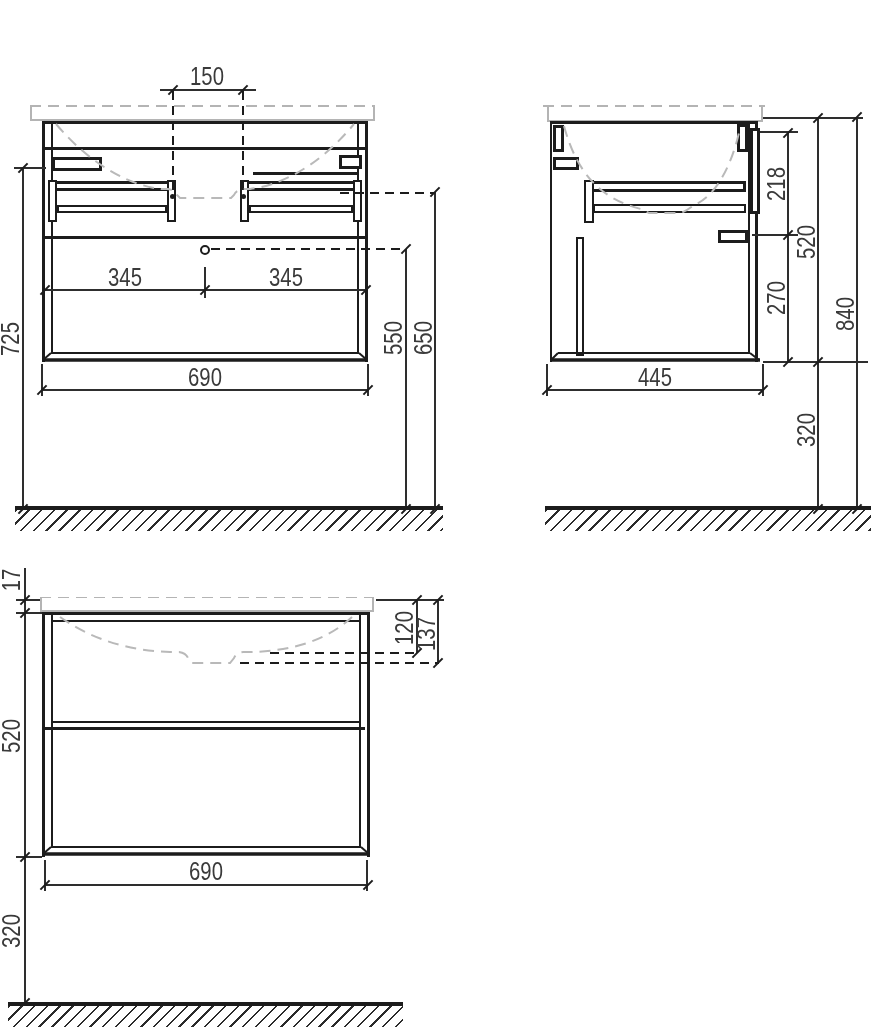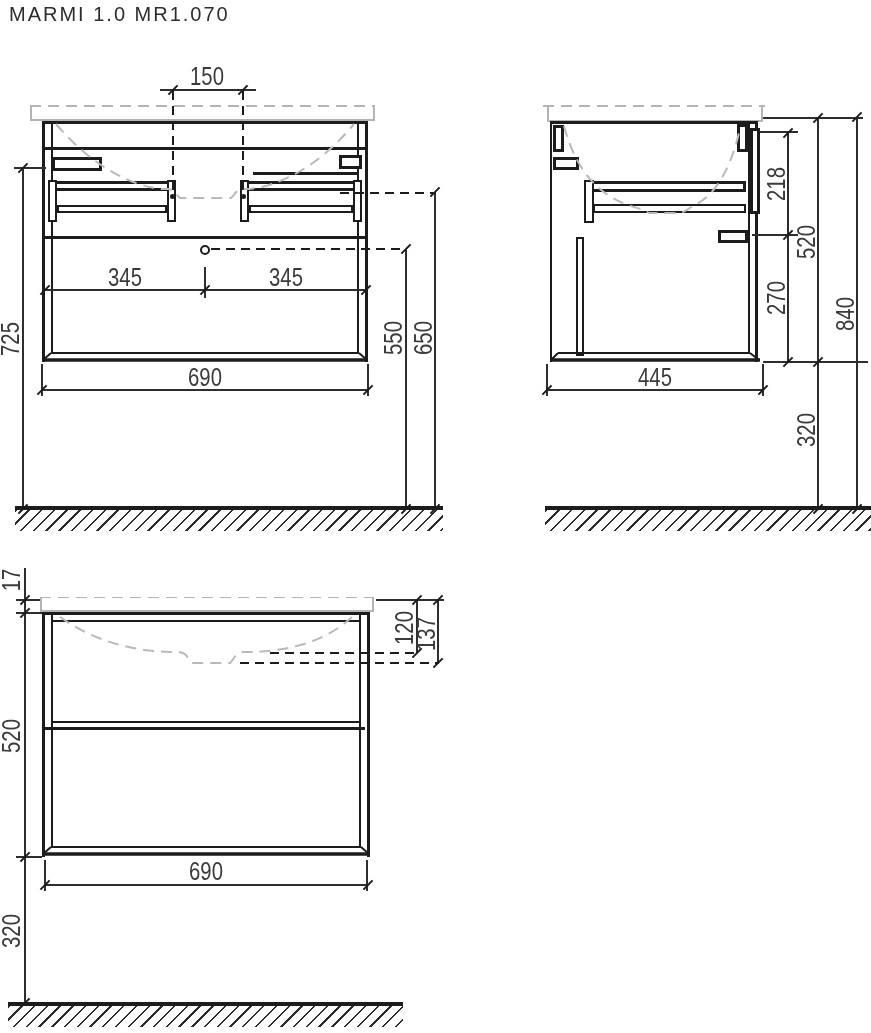--- a/index.html
+++ b/index.html
@@ -23,21 +23,20 @@
   .hat{position:absolute;background:repeating-linear-gradient(135deg,#2b2b2b 0 1.7px,transparent 1.7px 9px);}
   .dot{position:absolute;width:5px;height:5px;border-radius:50%;background:#1c1c1c;}
   .circ{position:absolute;width:10px;height:10px;border:2px solid #1c1c1c;border-radius:50%;box-sizing:border-box;background:#fff;}
   svg.ovl{position:absolute;left:0;top:0;pointer-events:none;}
 </style>
 </head>
 <body>
 
 <div id="stage">
 
-  <div class="ttl">MARMI 1.0 MR1.070</div>
 
   <div class="vw">
 
     <div class="dg" style="left:30px;top:105px;width:345px;"></div>
     <div class="cnt" style="left:30px;top:107px;width:345px;height:14px;"></div>
 
     <div class="frame" style="left:42px;top:121px;width:326px;height:241px;"></div>
     <div class="ln" style="left:51px;top:124px;width:2px;height:229px;"></div>
     <div class="ln" style="left:357px;top:124px;width:2px;height:229px;"></div>
     <div class="ln" style="left:45px;top:147px;width:320px;height:3px;"></div>

